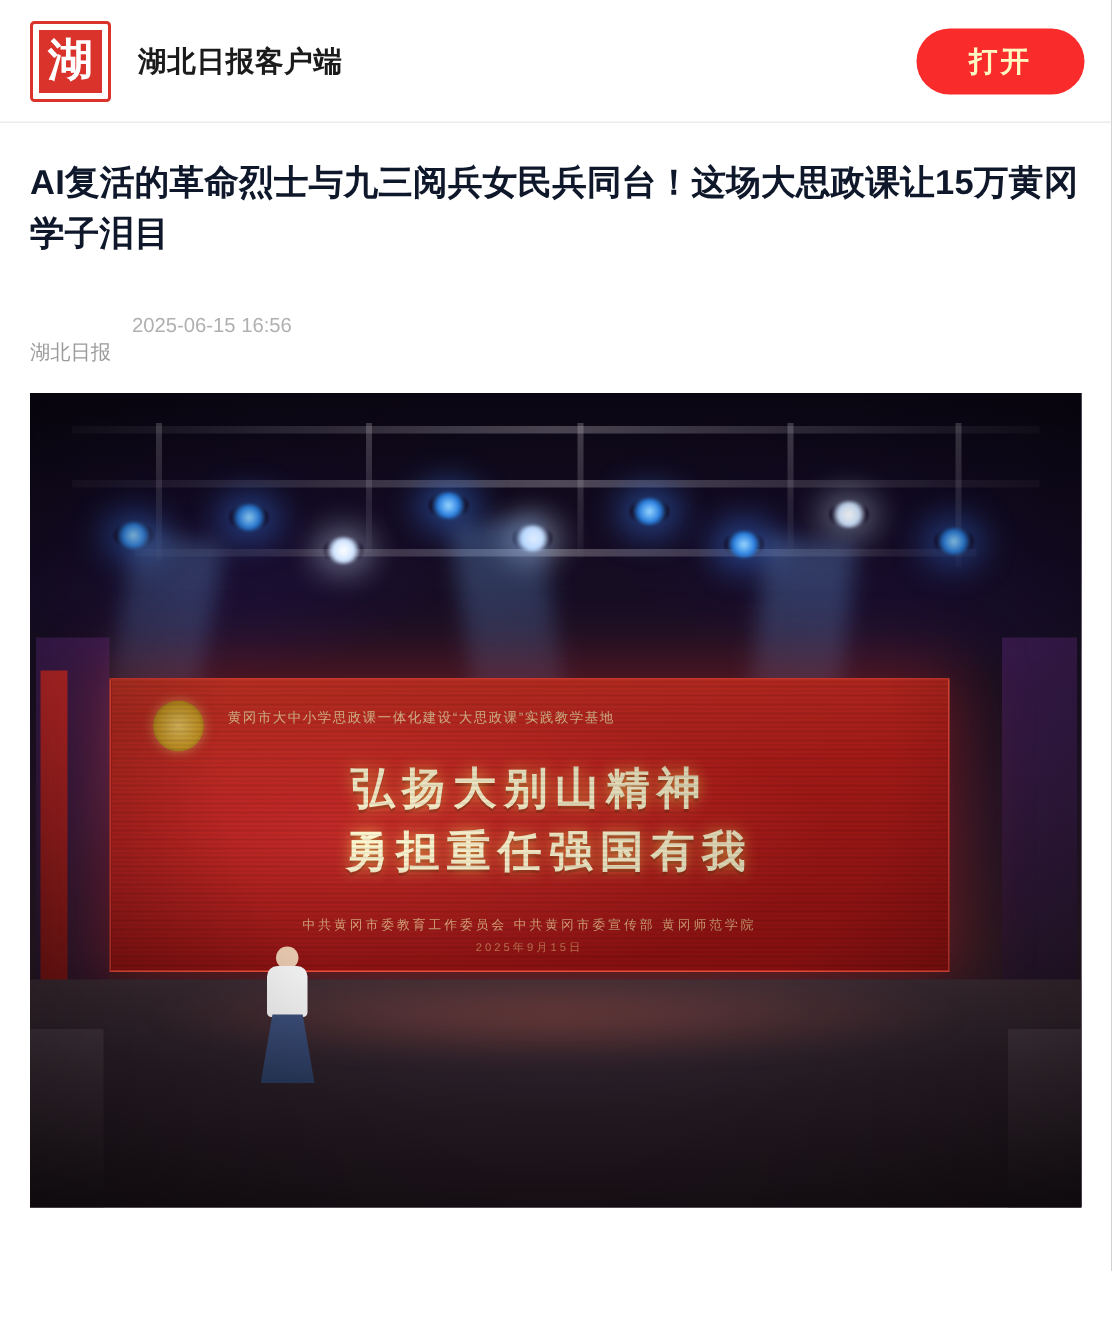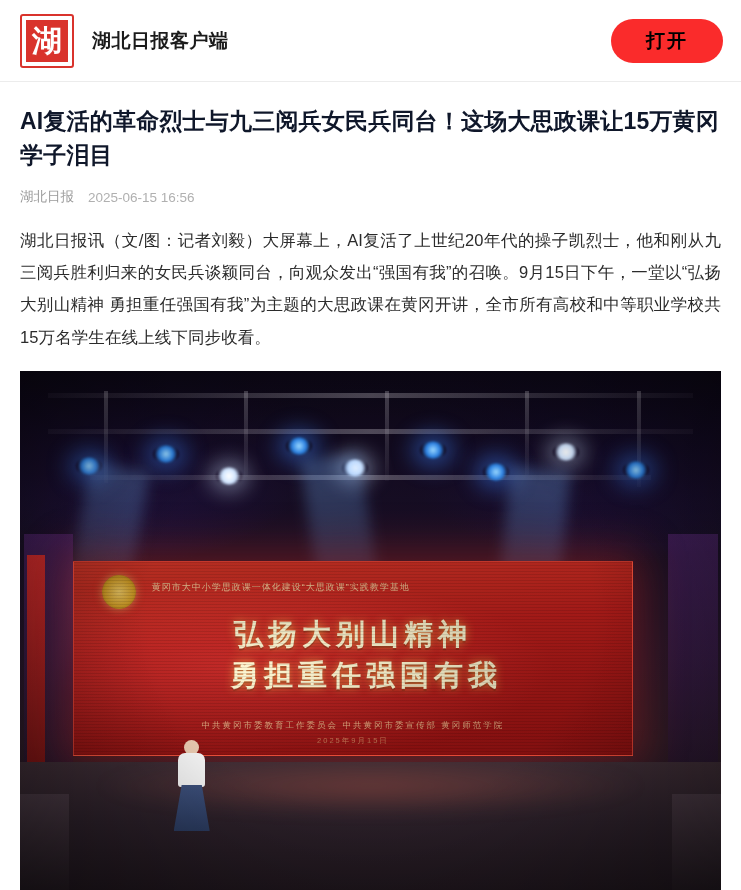--- a/index.html
+++ b/index.html
@@ -58,21 +58,21 @@
     font-size: 19px;
     font-weight: 700;
     color: #1b1b1b;
     letter-spacing: 0.5px;
     flex: 1 1 auto;
     white-space: nowrap;
   }
   .open-btn {
     flex: 0 0 auto;
     background: #fa2b2b;
-    color: #000000;
+    color: #fef9c3;
     border: none;
     border-radius: 22px;
     font-size: 19px;
     font-weight: 700;
     letter-spacing: 2px;
     width: 112px;
     height: 44px;
     cursor: pointer;
     display: flex;
     align-items: center;
@@ -92,21 +92,21 @@
     letter-spacing: 0.2px;
   }
   .meta {
     display: flex;
     align-items: center;
     gap: 14px;
     font-size: 13.5px;
     color: #9a9a9a;
     margin-bottom: 18px;
   }
-  .meta .source { color: #9a9a9a; }
+  .meta .source { color: #9a9a9a; margin-top: 38px; }
   .meta .time { color: #b0b0b0; }
 
   .body-text {
     font-size: 16.5px;
     line-height: 1.95;
     color: #2b2b2b;
     text-align: justify;
     margin: 0 0 18px 0;
     letter-spacing: 0.1px;
   }
@@ -326,21 +326,20 @@
   </div>
 
   <div class="article">
     <h1 class="headline">AI复活的革命烈士与九三阅兵女民兵同台！这场大思政课让15万黄冈学子泪目</h1>
 
     <div class="meta">
       <span class="source">湖北日报</span>
       <span class="time">2025-06-15 16:56</span>
     </div>
 
-    <p class="body-text">湖北日报讯（文/图：记者刘毅）大屏幕上，AI复活了上世纪20年代的操子凯烈士，他和刚从九三阅兵胜利归来的女民兵谈颖同台，向观众发出“强国有我”的召唤。9月15日下午，一堂以“弘扬大别山精神 勇担重任强国有我”为主题的大思政课在黄冈开讲，全市所有高校和中等职业学校共15万名学生在线上线下同步收看。</p>
   </div>
 
   <div class="photo-wrap">
     <div class="photo">
 
       <div class="ceiling"></div>
 
       <div class="truss-h" style="top:22px;"></div>
       <div class="truss-h" style="top:58px;"></div>
       <div class="truss-h" style="top:104px; left:10%; right:10%;"></div>

